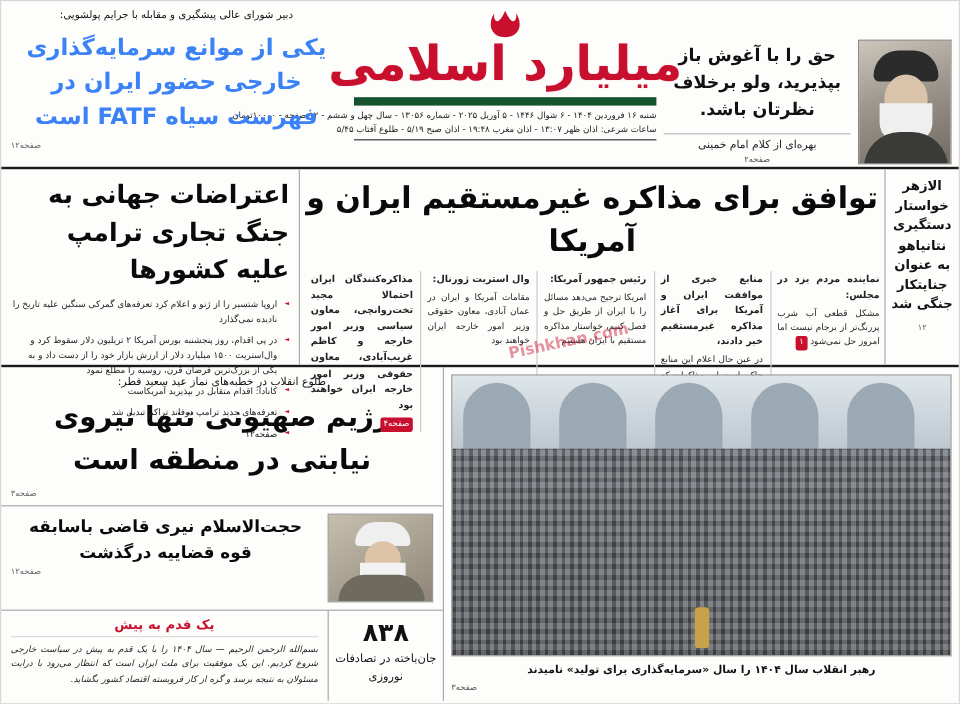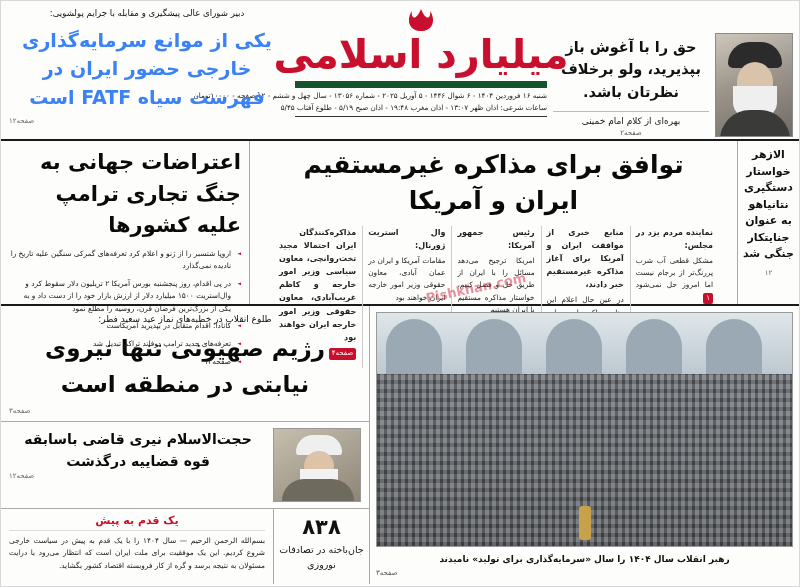--- a/index.html
+++ b/index.html
@@ -148,21 +148,21 @@
     direction: rtl;
     text-align: center;
   }
   .strip-title {
     font-size: 11px; font-weight: bold; line-height: 1.5; color: #111;
   }
   .strip-page { font-size: 7px; color: #666; margin-top: 6px; }
 
   .col-mid {
     flex: 1;
-    padding: 6px 24px;
+    padding: 6px 4px;
     direction: rtl;
     border-left: 1px solid #aaa;
     display: flex;
     flex-direction: column;
   }
   .mid-title {
     font-size: 25px;
     font-weight: bold;
     line-height: 1.45;
     color: #0a0a0a;
@@ -298,21 +298,21 @@
   }
   .cas-num { font-size: 21px; font-weight: bold; color: #111; }
   .cas-label { font-size: 9.5px; line-height: 1.6; margin-top: 3px; color: #111; }
   .editorial {
     flex: 1; padding: 5px 8px;
   }
   .ed-head {
     font-size: 11px; font-weight: bold; color: #c8102e;
     text-align: center; border-bottom: 1px solid #ddd; padding-bottom: 3px;
   }
-  .ed-body { font-size: 7.4px; line-height: 1.7; color: #222; text-align: justify; margin-top: 4px; }
+  .ed-body { font-size: 7.4px; line-height: 1.7; color: #222; text-align: justify; margin-top: 4px; font-style: italic; }
 </style>
 </head>
 <body>
 
 <div id="page">
 
   <div class="masthead">
 
     <div class="mh-right">
       <div class="portrait">

